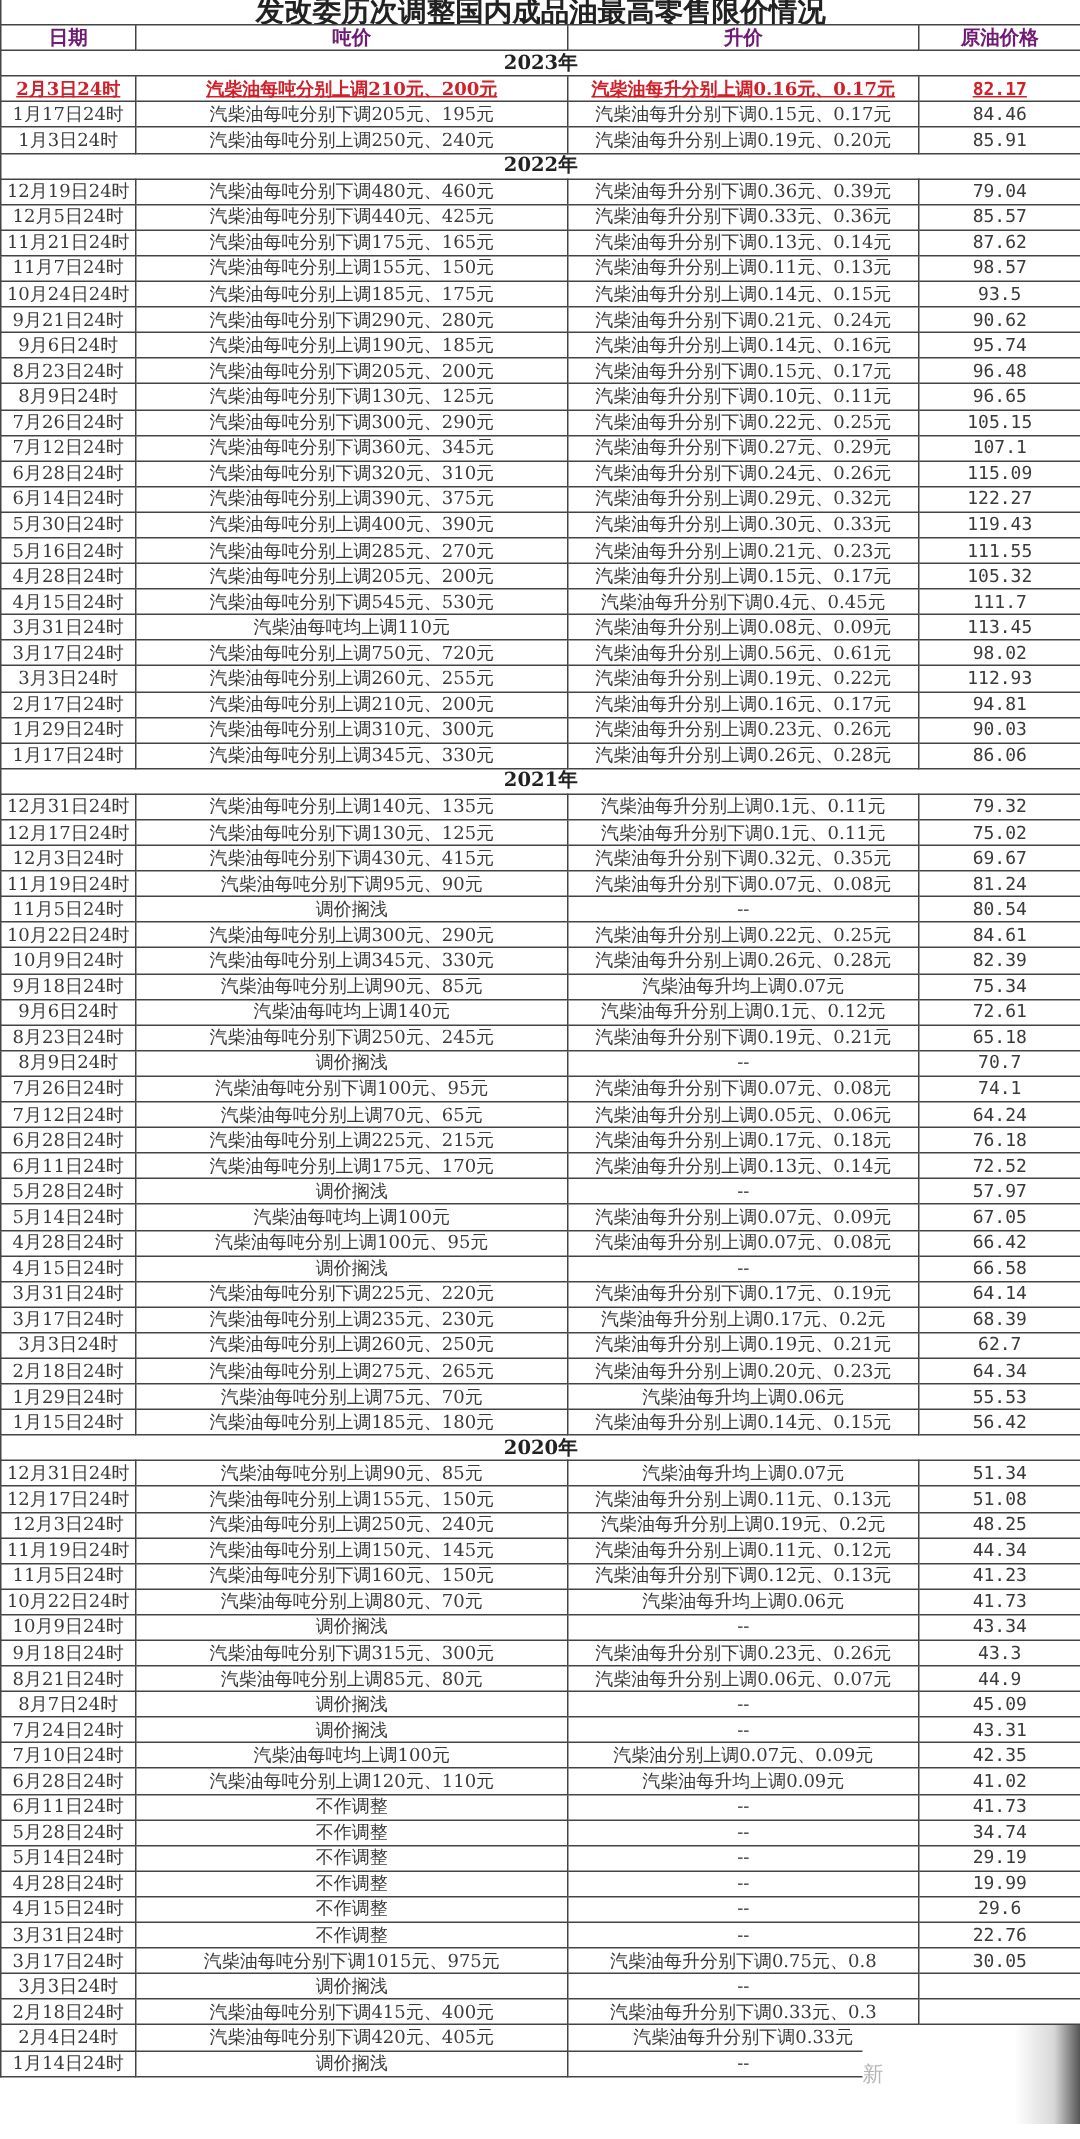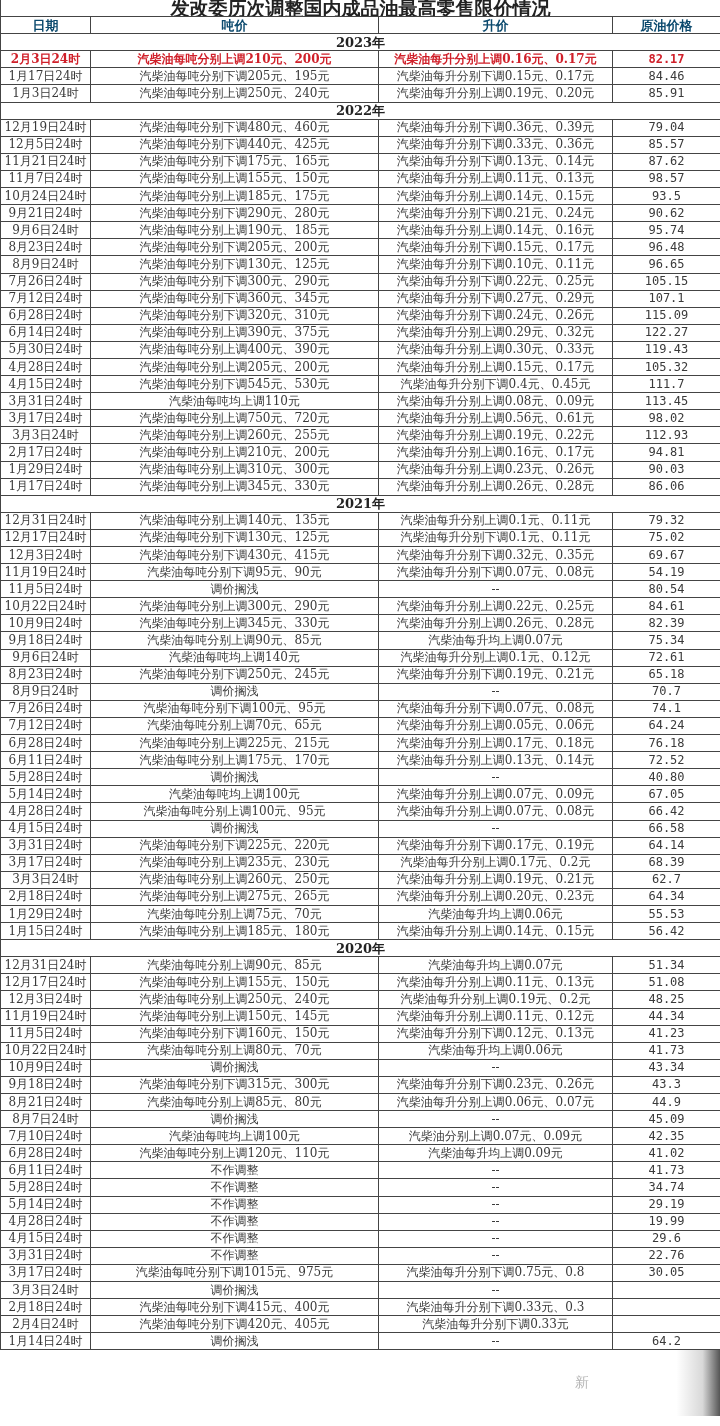--- a/index.html
+++ b/index.html
@@ -7,23 +7,23 @@
          font-family: "DejaVu Serif", "Liberation Serif", serif; color: #333; }
   table { border-collapse: collapse; width: 720px; table-layout: fixed; }
   col.c-date { width: 90px; }
   col.c-ton { width: 288px; }
   col.c-liter { width: 234px; }
   col.c-crude { width: 108px; }
   td, th { border: 1px solid #444; height: 16.1px; padding: 0; text-align: center;
            font-size: 12px; line-height: 15px; white-space: nowrap; overflow: hidden;
            font-weight: normal; color: #3a3a3a; }
   tr.title-row td { font-size: 19px; font-weight: bold; color: #222; border-top: none; }
-  tr.head-row th { font-size: 13px; font-weight: bold; color: #0c4a6e; }
+  tr.head-row th { font-size: 13px; font-weight: bold; color: #701a75; }
   tr.year-row td { font-size: 13px; font-weight: bold; color: #222; margin-left: 32px; }
-  tr.highlight td { color: #d0202a; font-weight: bold; }
+  tr.highlight td { color: #d0202a; font-weight: bold; text-decoration: underline; }
   td.num { font-family: "DejaVu Sans Mono", "Liberation Mono", monospace; font-size: 12px; letter-spacing: 0; }
   .watermark { position: absolute; left: 575px; top: 1350px; width: 145px; height: 66px;
                background: linear-gradient(90deg, #ffffff 0%, #ffffff 70%, #d8d8d8 88%, #555 100%);
                border-radius: 0 0 0 0; }
   .watermark-text { position: absolute; left: 0; top: 24px; font-size: 14px; color: #b5b5b5;
                     font-family: "DejaVu Sans", sans-serif; }
 </style>
 </head>
 <body>
 
@@ -148,20 +148,26 @@
         <td>汽柴油每升分别上调0.29元、0.32元</td>
         <td class="num">122.27</td>
       </tr>
       <tr>
         <td>5月30日24时</td>
         <td>汽柴油每吨分别上调400元、390元</td>
         <td>汽柴油每升分别上调0.30元、0.33元</td>
         <td class="num">119.43</td>
       </tr>
       <tr>
+        <td>5月16日24时</td>
+        <td>汽柴油每吨分别上调285元、270元</td>
+        <td>汽柴油每升分别上调0.21元、0.23元</td>
+        <td class="num">111.55</td>
+      </tr>
+      <tr>
         <td>4月28日24时</td>
         <td>汽柴油每吨分别上调205元、200元</td>
         <td>汽柴油每升分别上调0.15元、0.17元</td>
         <td class="num">105.32</td>
       </tr>
       <tr>
         <td>4月15日24时</td>
         <td>汽柴油每吨分别下调545元、530元</td>
         <td>汽柴油每升分别下调0.4元、0.45元</td>
         <td class="num">111.7</td>
@@ -220,21 +226,21 @@
       <tr>
         <td>12月3日24时</td>
         <td>汽柴油每吨分别下调430元、415元</td>
         <td>汽柴油每升分别下调0.32元、0.35元</td>
         <td class="num">69.67</td>
       </tr>
       <tr>
         <td>11月19日24时</td>
         <td>汽柴油每吨分别下调95元、90元</td>
         <td>汽柴油每升分别下调0.07元、0.08元</td>
-        <td class="num">54.19</td>
+        <td class="num">81.24</td>
       </tr>
       <tr>
         <td>11月5日24时</td>
         <td>调价搁浅</td>
         <td>--</td>
         <td class="num">80.54</td>
       </tr>
       <tr>
         <td>10月22日24时</td>
         <td>汽柴油每吨分别上调300元、290元</td>
@@ -292,21 +298,21 @@
       <tr>
         <td>6月11日24时</td>
         <td>汽柴油每吨分别上调175元、170元</td>
         <td>汽柴油每升分别上调0.13元、0.14元</td>
         <td class="num">72.52</td>
       </tr>
       <tr>
         <td>5月28日24时</td>
         <td>调价搁浅</td>
         <td>--</td>
-        <td class="num">40.80</td>
+        <td class="num">57.97</td>
       </tr>
       <tr>
         <td>5月14日24时</td>
         <td>汽柴油每吨均上调100元</td>
         <td>汽柴油每升分别上调0.07元、0.09元</td>
         <td class="num">67.05</td>
       </tr>
       <tr>
         <td>4月28日24时</td>
         <td>汽柴油每吨分别上调100元、95元</td>
@@ -410,20 +416,26 @@
         <td>8月21日24时</td>
         <td>汽柴油每吨分别上调85元、80元</td>
         <td>汽柴油每升分别上调0.06元、0.07元</td>
         <td class="num">44.9</td>
       </tr>
       <tr>
         <td>8月7日24时</td>
         <td>调价搁浅</td>
         <td>--</td>
         <td class="num">45.09</td>
+      </tr>
+      <tr>
+        <td>7月24日24时</td>
+        <td>调价搁浅</td>
+        <td>--</td>
+        <td class="num">43.31</td>
       </tr>
       <tr>
         <td>7月10日24时</td>
         <td>汽柴油每吨均上调100元</td>
         <td>汽柴油分别上调0.07元、0.09元</td>
         <td class="num">42.35</td>
       </tr>
       <tr>
         <td>6月28日24时</td>
         <td>汽柴油每吨分别上调120元、110元</td>

